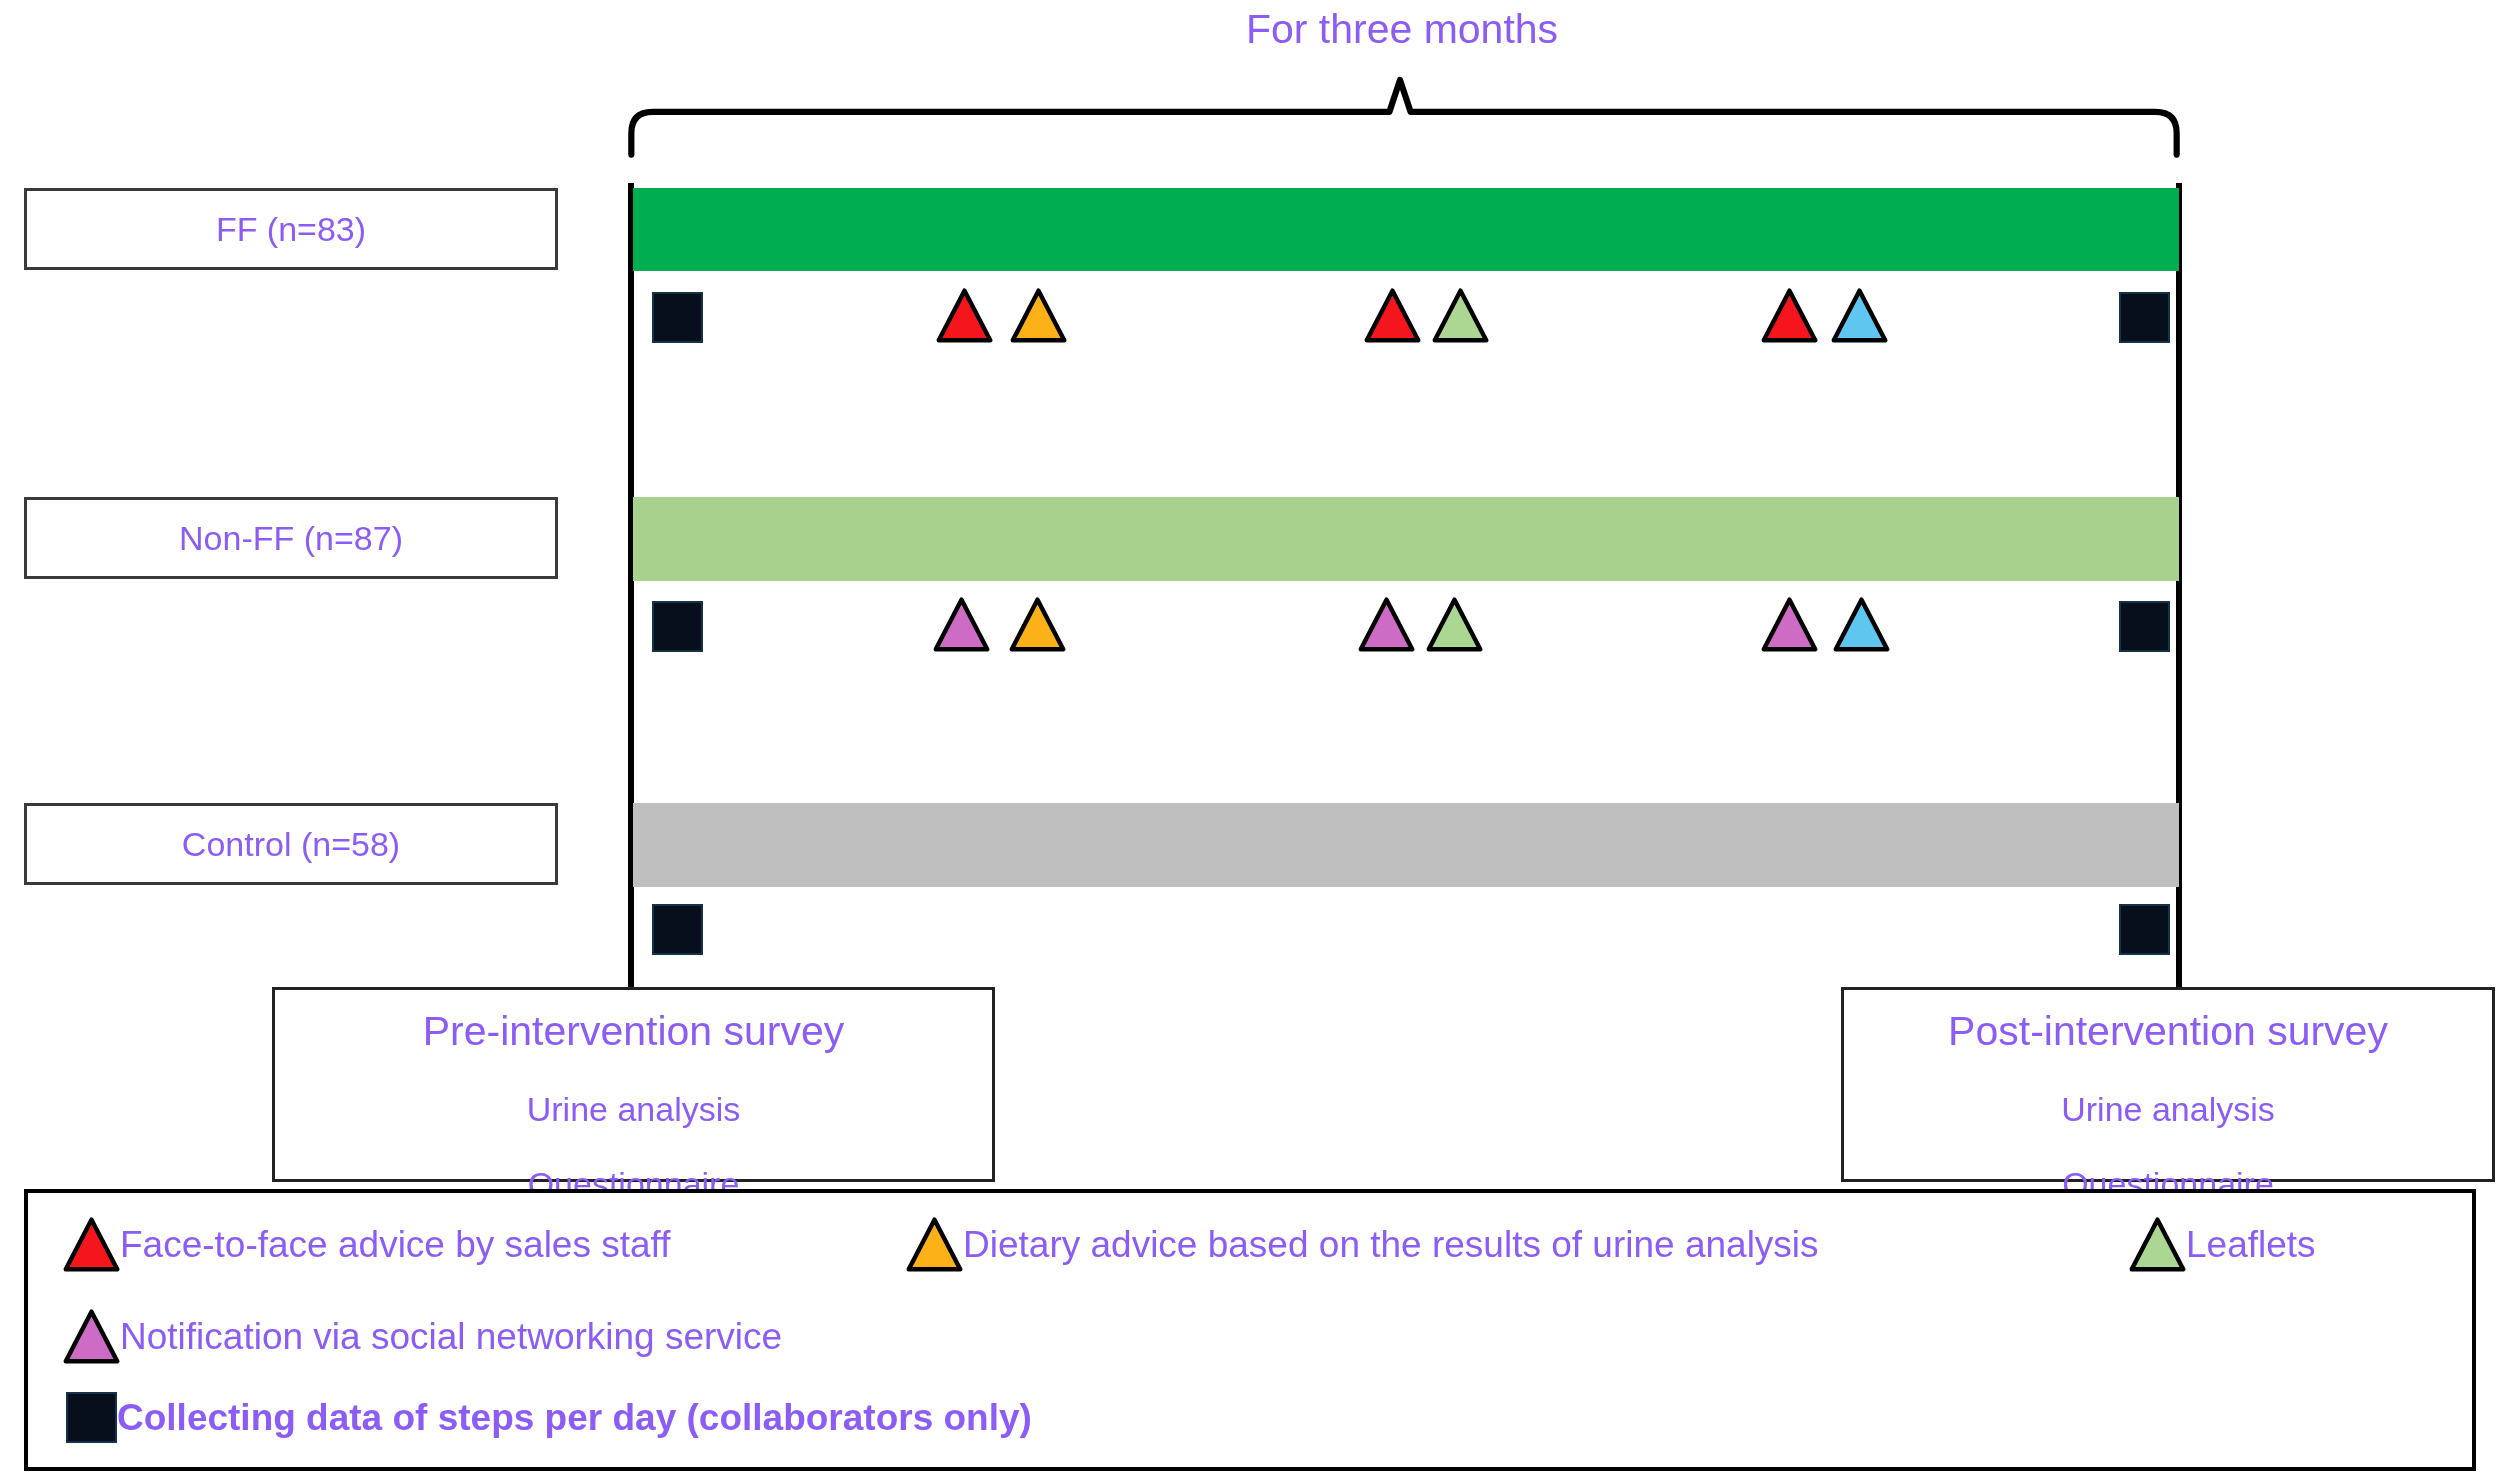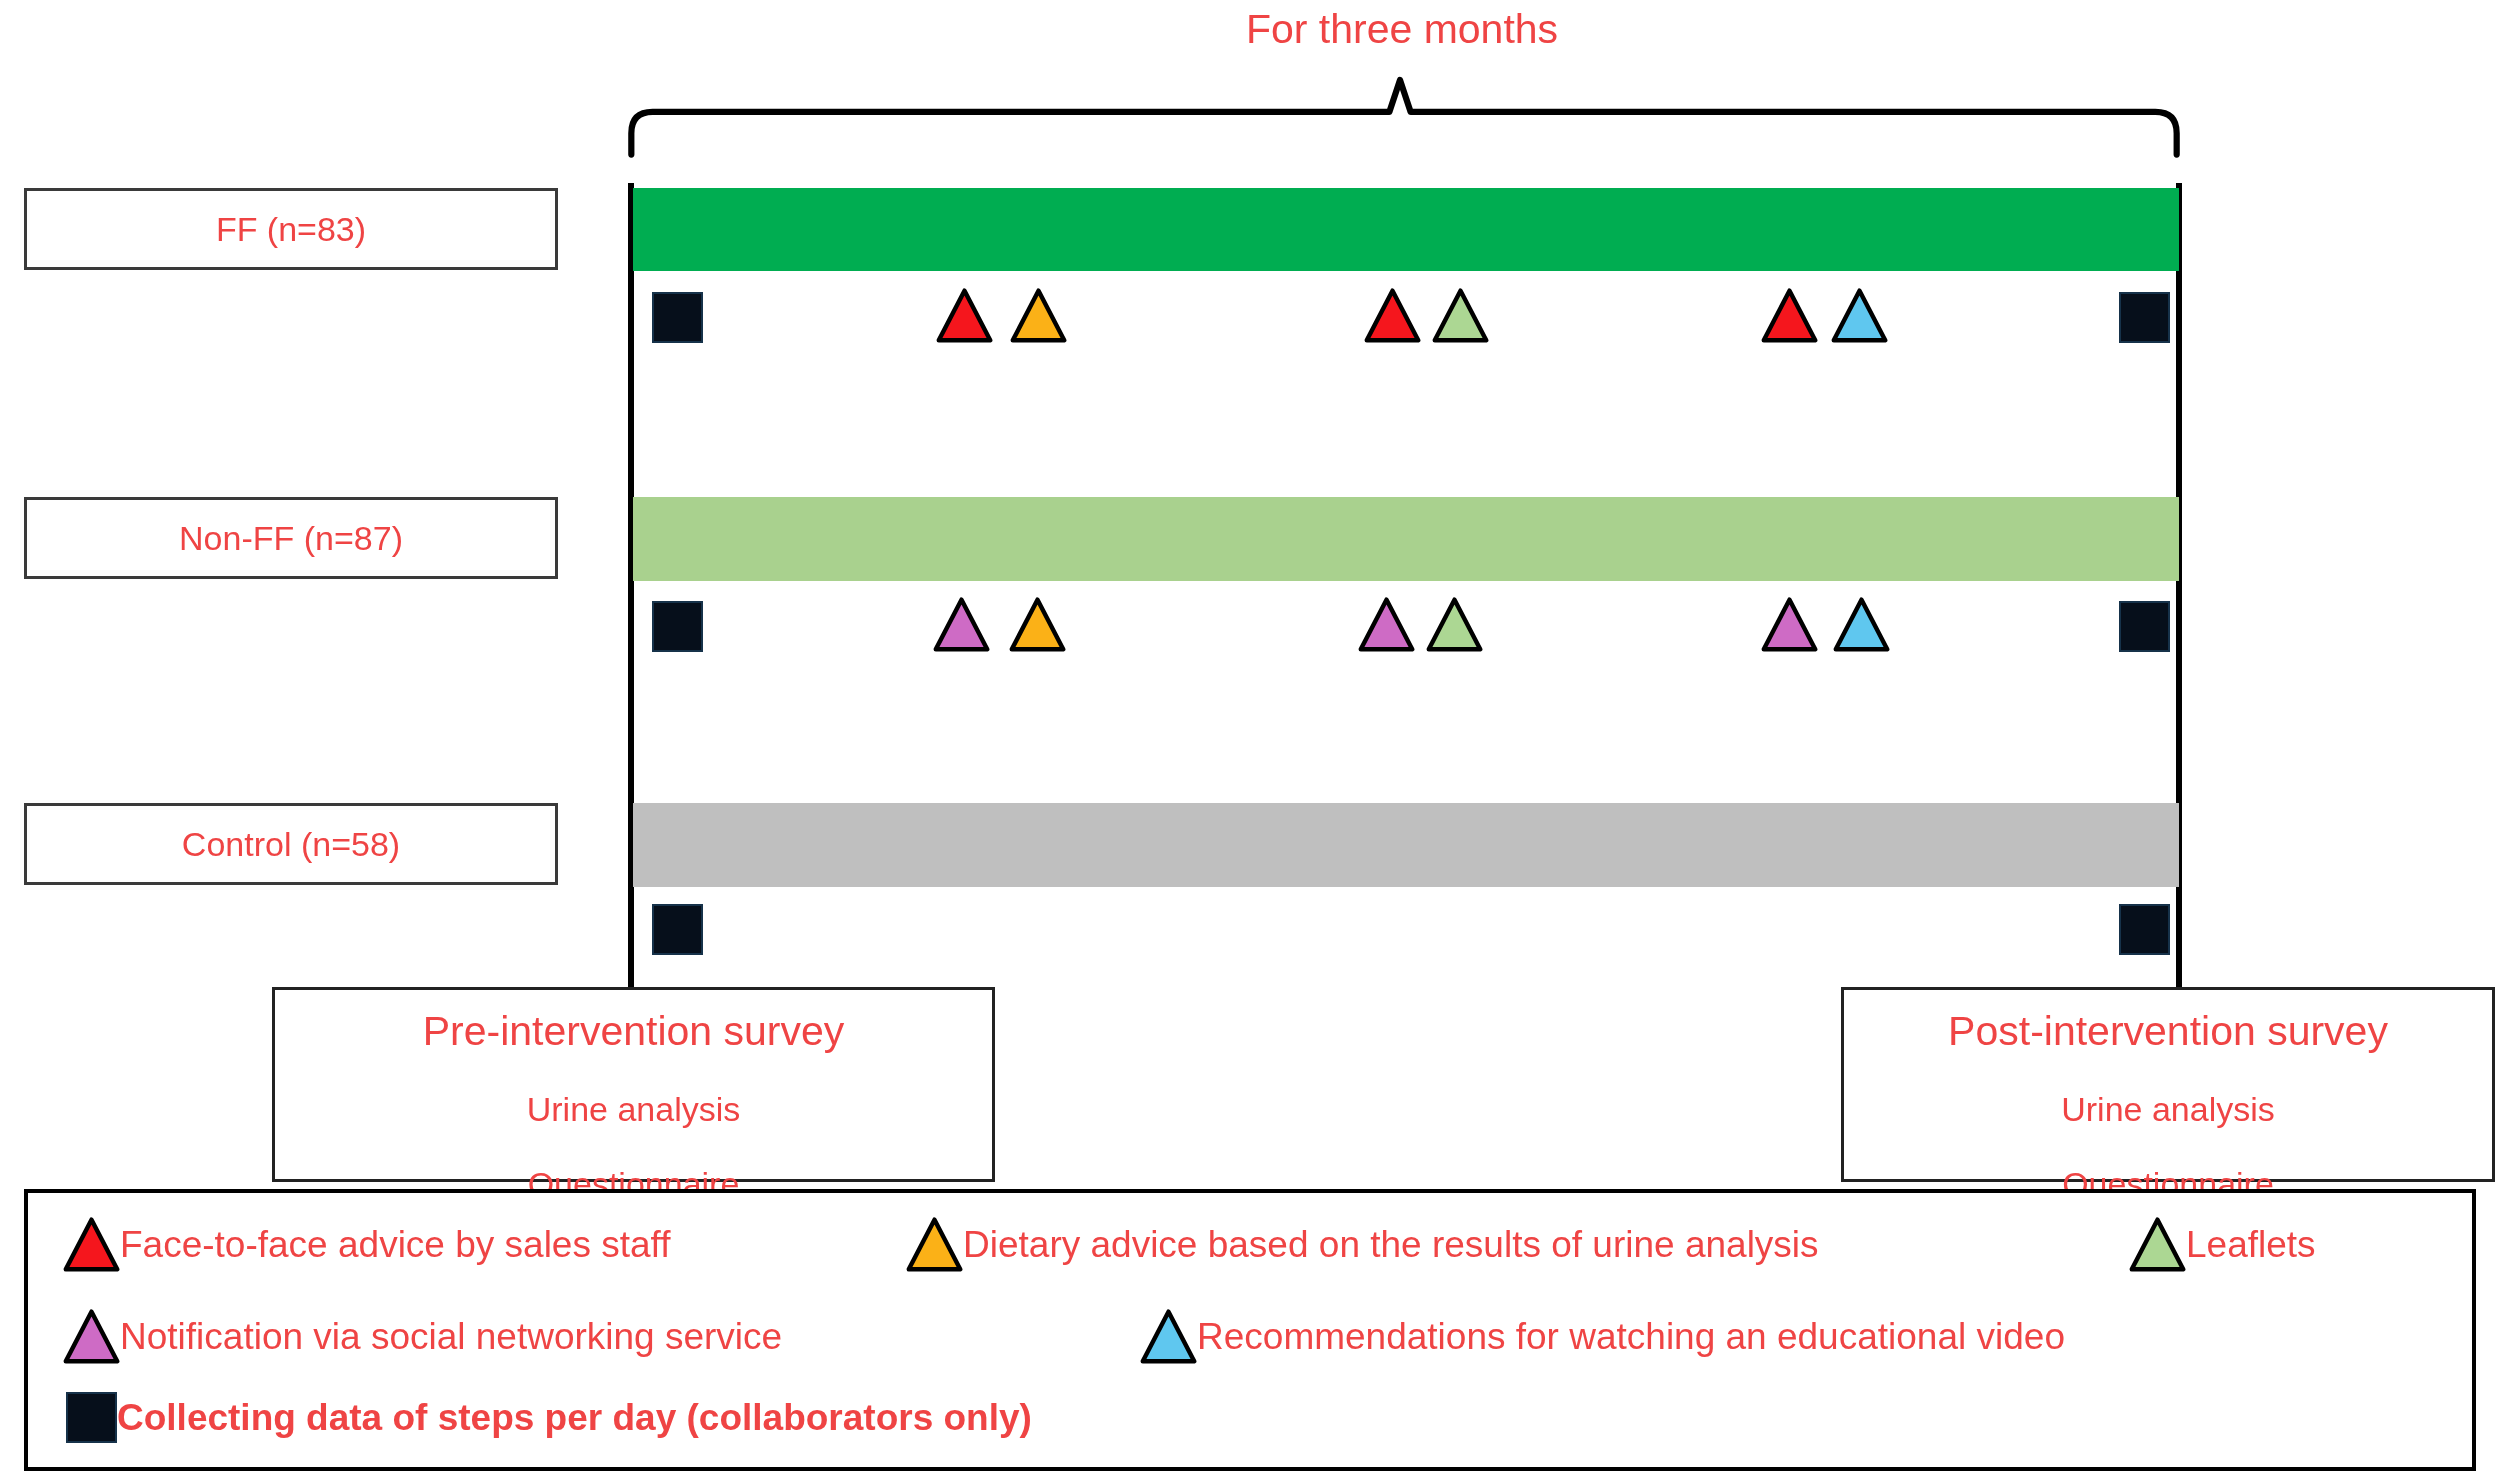--- a/index.html
+++ b/index.html
@@ -1,18 +1,18 @@
 <!DOCTYPE html>
 <html style="font-size:14px"><head>
 <meta charset="utf-8">
 <style>
   html,body{margin:0;padding:0;background:#fff;}
   .canvas{
     position:relative;width:2500px;height:1480px;background:#fff;
-    font-family:"Liberation Sans", sans-serif;color:#ef4444;overflow:hidden;
+    font-family:"Liberation Sans", sans-serif;color:#8b5cf6;overflow:hidden;
   }
   .title{
     position:absolute;left:1136px;top:5.3px;width:532px;text-align:center;
     font-size:41px;line-height:48px;
   }
   .bracket{position:absolute;left:626px;top:71px;}
   .vline{position:absolute;width:6.2px;background:#000;top:183px;height:809px;}
   .vline.left{left:628px;}
   .vline.right{left:2176px;}
 
@@ -163,28 +163,20 @@
       </div>
     <div class="legend-row r1">
         <div class="legend-item" style="left: 35px;">
           <span class="tri">
             <svg viewBox="0 0 64 62" width="57" height="55">
               <polygon points="32,3 61,59 3,59" fill="#CE6BC5" stroke="#000" stroke-width="5" stroke-linejoin="round"></polygon>
             </svg>
           </span>
           <span class="legend-label">Notification via social networking service</span>
         </div>
-        <div class="legend-item" style="left: 1112px;">
-          <span class="tri">
-            <svg viewBox="0 0 64 62" width="57" height="55">
-              <polygon points="32,3 61,59 3,59" fill="#5FC7EF" stroke="#000" stroke-width="5" stroke-linejoin="round"></polygon>
-            </svg>
-          </span>
-          <span class="legend-label">Recommendations for watching an educational video</span>
-        </div>
       </div>
     <div class="legend-row r2">
         <div class="legend-item" style="left: 38px;">
           <div class="sq"></div>
           <span class="legend-label">Collecting data of steps per day (collaborators only)</span>
         </div>
       </div>
   </div>
 
 </div>

